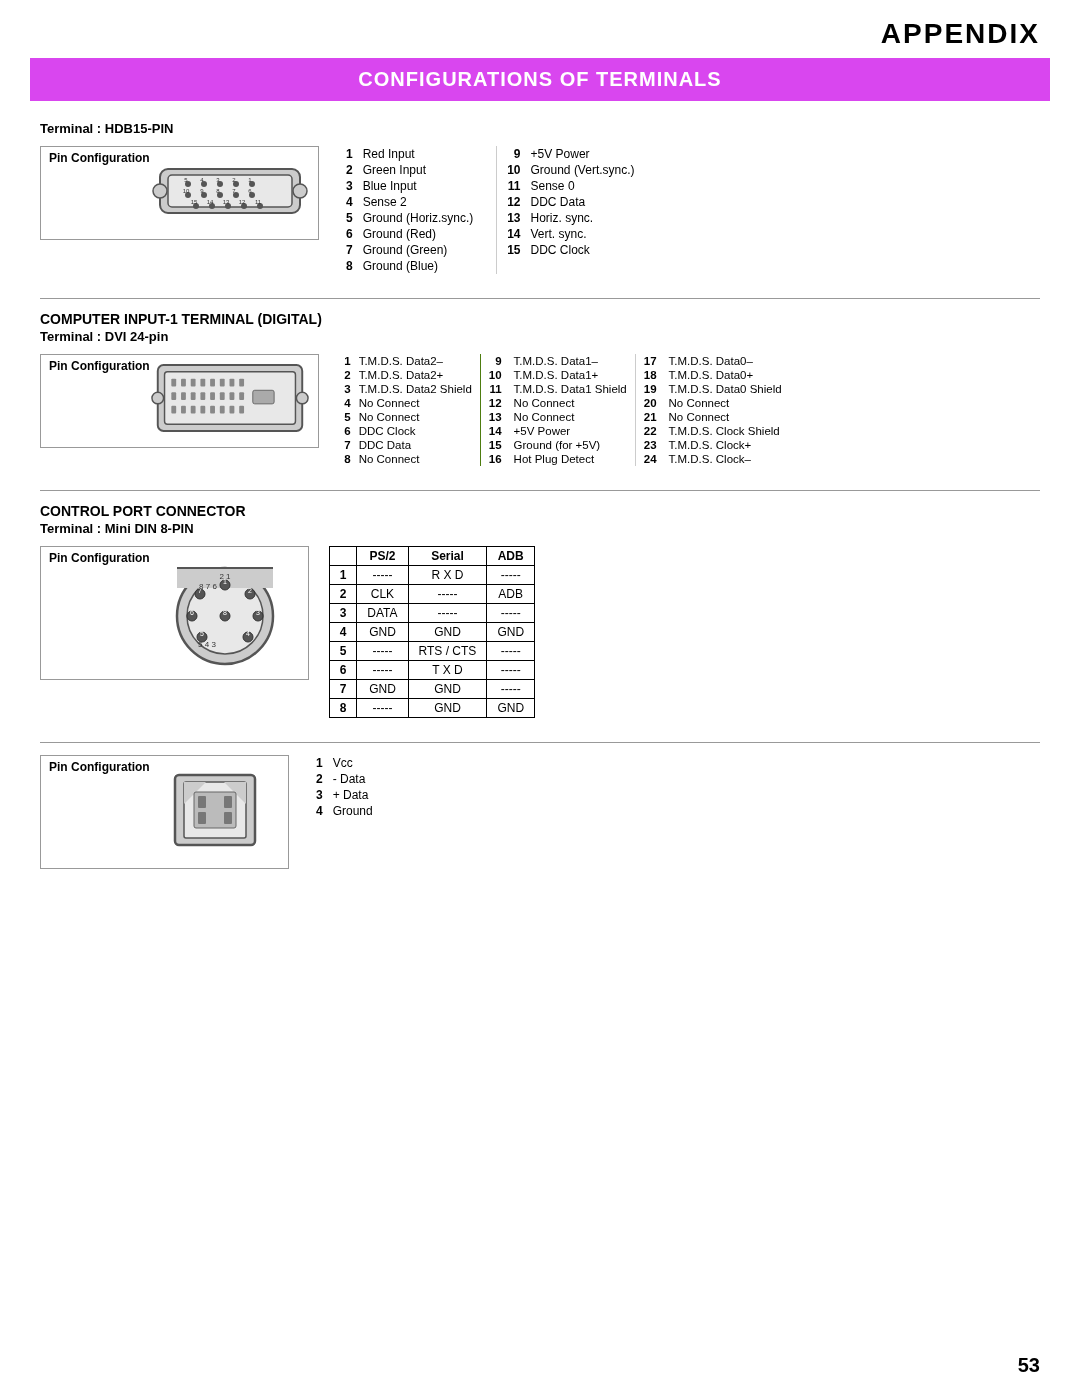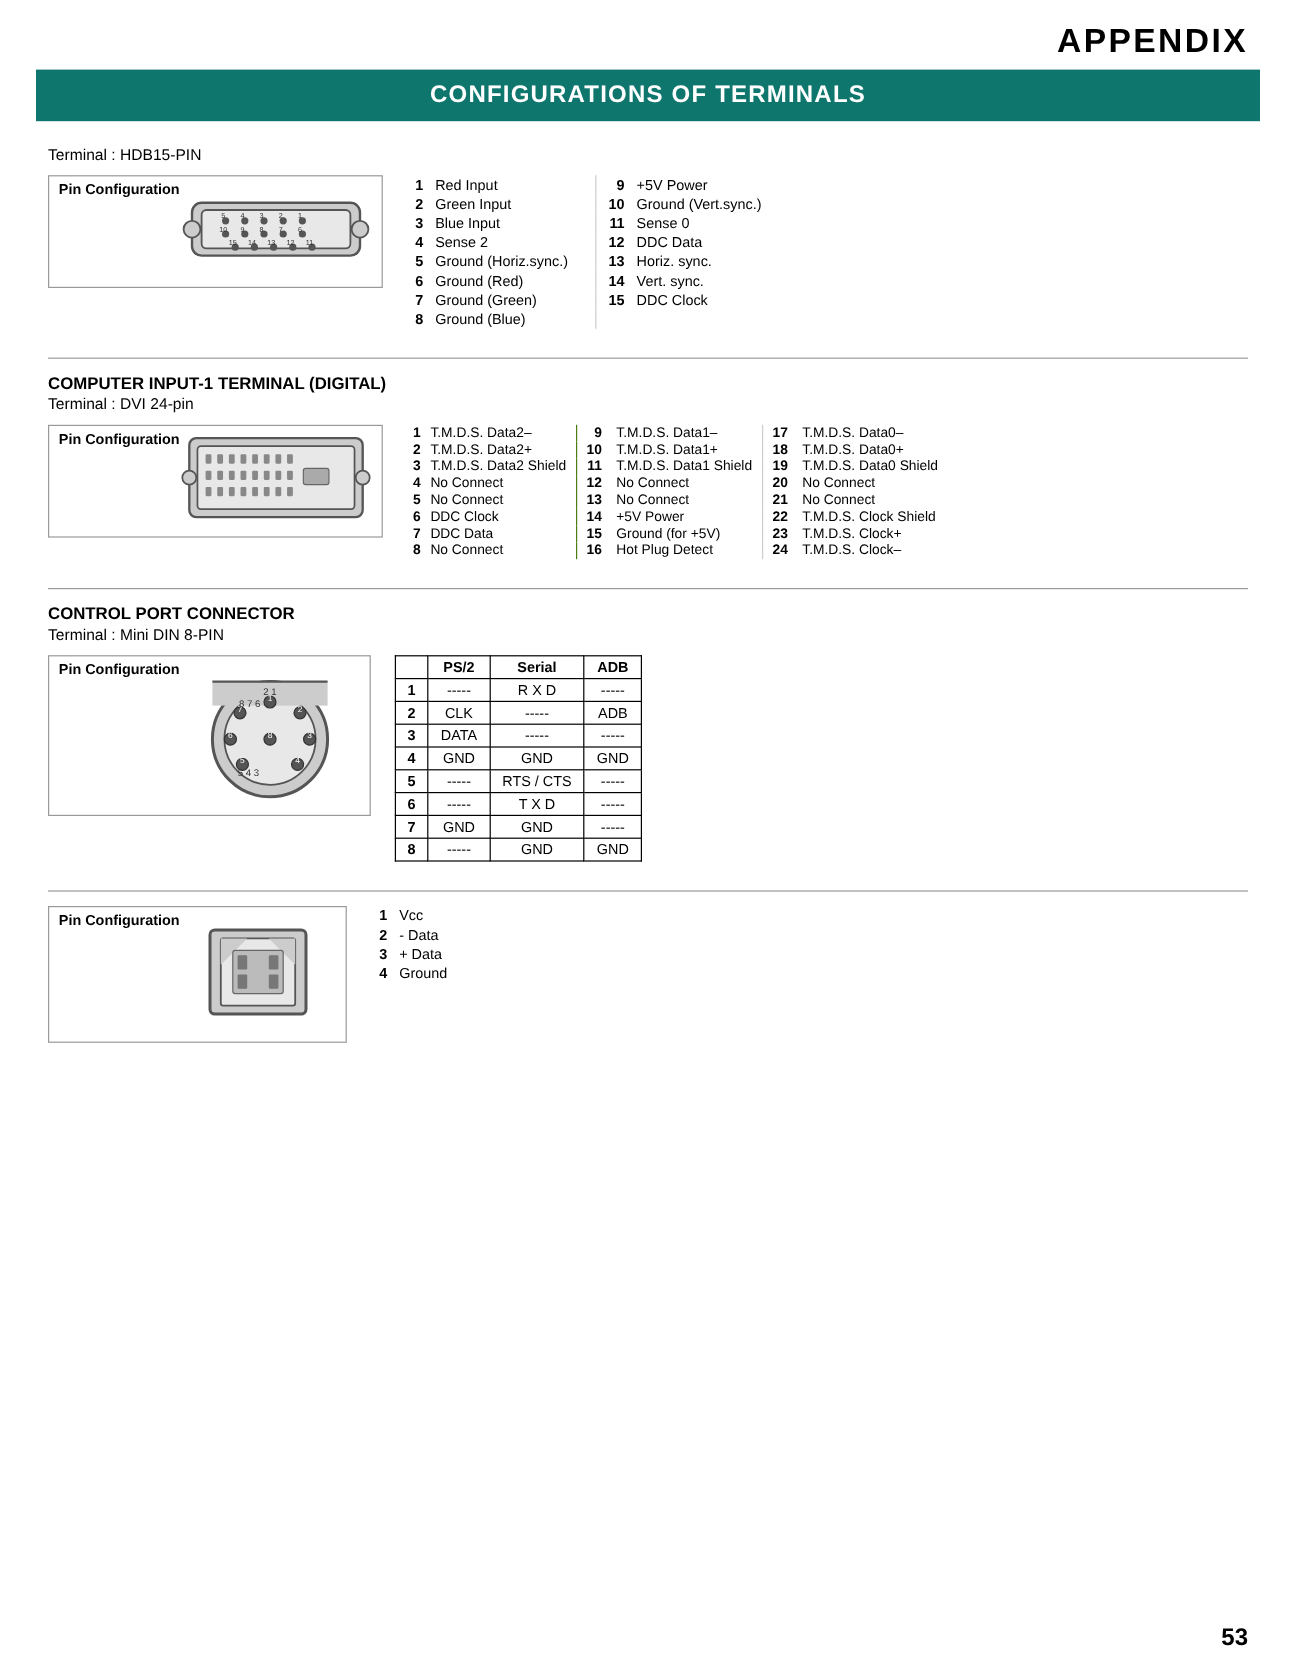--- a/index.html
+++ b/index.html
@@ -16,21 +16,21 @@
     .page-header {
       text-align: right;
       padding: 18px 40px 8px 40px;
       font-size: 28px;
       font-weight: bold;
       letter-spacing: 2px;
       border-radius: 28px;
     }
 
     .page-title-bar {
-      background: #0f766e;
+      background: #d946ef;
       margin: 0 30px 20px 30px;
       padding: 10px 0;
       text-align: center;
     }
     .page-title-bar h1 {
       color: #fff;
       font-size: 20px;
       font-weight: bold;
       letter-spacing: 1px;
     }
@@ -44,21 +44,21 @@
     }
 
     .section-title {
       font-size: 14px;
       font-weight: bold;
       margin-bottom: 2px;
     }
 
     .section-subtitle {
       font-size: 13px;
-      font-weight: normal;
+      font-weight: bold;
       margin-bottom: 10px;
     }
 
     .section-body {
       display: flex;
       flex-direction: row;
       align-items: flex-start;
       gap: 20px;
     }
 

